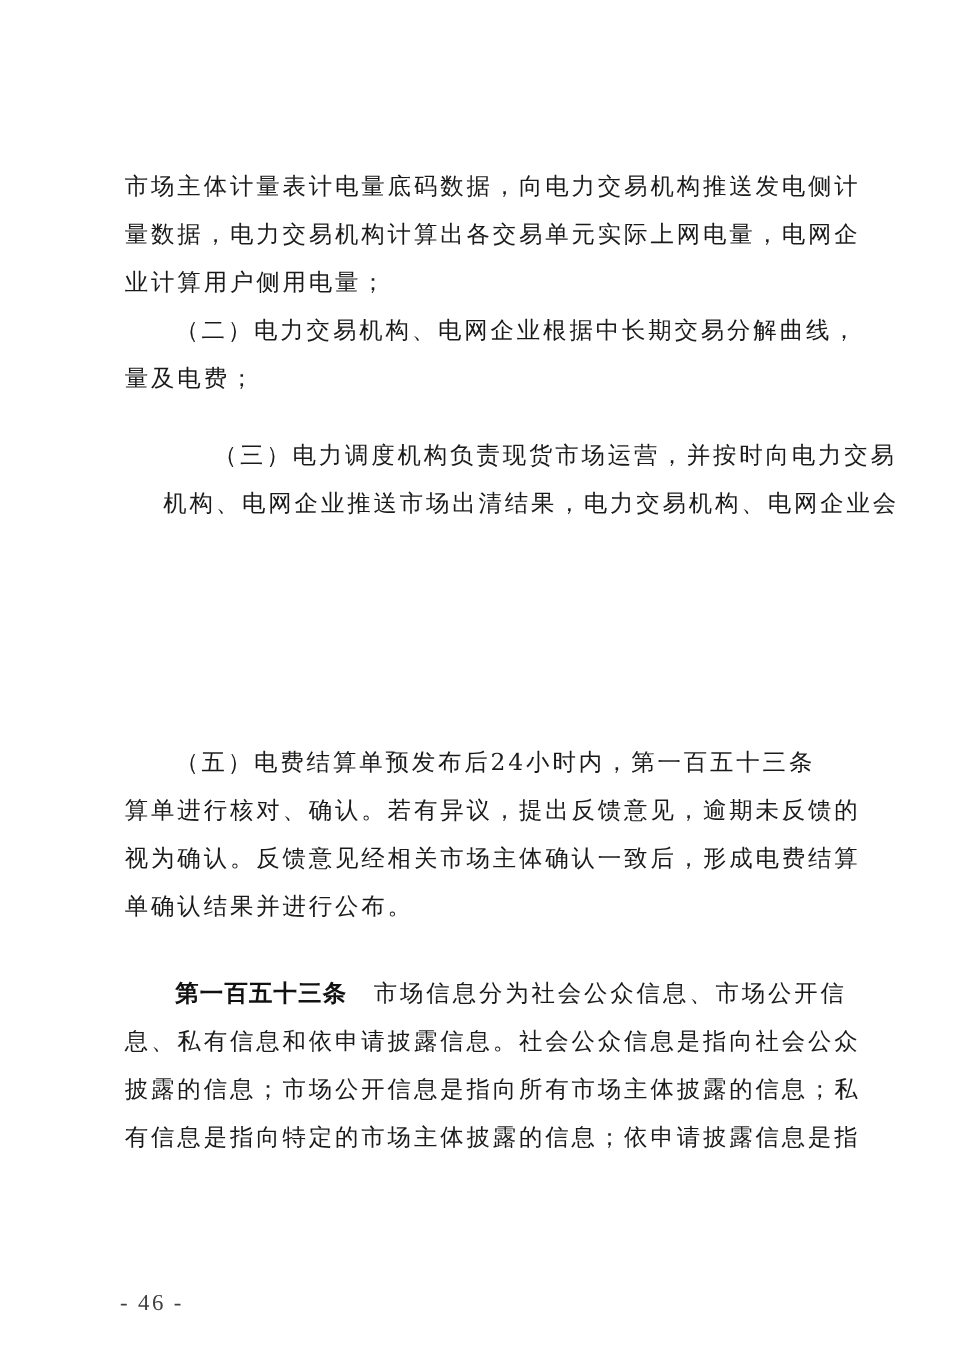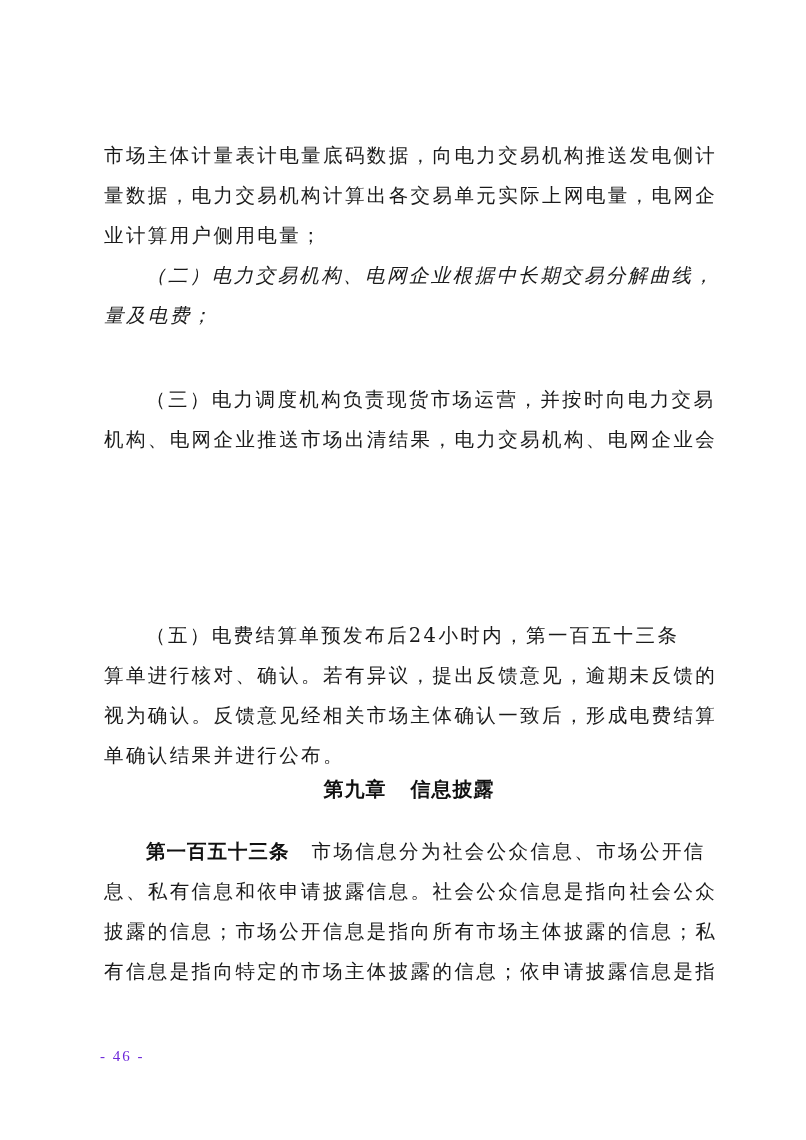--- a/index.html
+++ b/index.html
@@ -15,59 +15,56 @@
     .line { display: block; height: 40px; white-space: nowrap; overflow: visible; }
     .indent { padding-left: 42px; }
     .chapter {
       position: absolute; left: 104px; width: 610px; top: 776px;
       text-align: center; font-family: "DejaVu Sans", "Liberation Sans", sans-serif;
       font-size: 20px; font-weight: bold; color: #111; letter-spacing: 1px;
     }
     .chapter .gap { display: inline-block; width: 24px; }
     .article-title { font-weight: bold; font-family: "DejaVu Sans", "Liberation Sans", sans-serif; letter-spacing: 1px; margin-right: 22px; color: #111; }
     .page-number {
-      position: absolute; left: 100px; top: 1048px;
+      position: absolute; left: 100px; top: 1076px;
       font-family: "Liberation Serif", "DejaVu Serif", serif;
-      font-size: 15px; color: #6d28d9; letter-spacing: 2px;
+      font-size: 19px; color: #404040; letter-spacing: 2px;
     }
   </style>
 </head>
 <body>
 
 <div class="page">
 
   <div class="body-text" style="top:136px;">
     <span class="line">市场主体计量表计电量底码数据，向电力交易机构推送发电侧计</span>
     <span class="line">量数据，电力交易机构计算出各交易单元实际上网电量，电网企</span>
     <span class="line">业计算用户侧用电量；</span>
   </div>
 
-  <div class="body-text" style="top:256px;font-style:italic;">
+  <div class="body-text" style="top:256px;">
     <span class="line indent">（二）电力交易机构、电网企业根据中长期交易分解曲线，</span>
     <span class="line">量及电费；</span>
   </div>
 
-  <div class="body-text" style="top:380px;">
+  <div class="body-text" style="top:360px;margin-left:32px;">
     <span class="line indent">（三）电力调度机构负责现货市场运营，并按时向电力交易</span>
     <span class="line">机构、电网企业推送市场出清结果，电力交易机构、电网企业会</span>
   </div>
 
 
   <div class="body-text" style="top:616px;">
     <span class="line indent">（五）电费结算单预发布后24小时内，第一百五十三条</span>
     <span class="line">算单进行核对、确认。若有异议，提出反馈意见，逾期未反馈的</span>
     <span class="line">视为确认。反馈意见经相关市场主体确认一致后，形成电费结算</span>
     <span class="line">单确认结果并进行公布。</span>
   </div>
 
-  <div class="chapter">
-    <span>第九章</span><span class="gap"></span><span>信息披露</span>
-  </div>
 
-  <div class="body-text" style="top:832px;">
+  <div class="body-text" style="top:808px;">
     <span class="line indent"><span class="article-title">第一百五十三条</span><span>市场信息分为社会公众信息、市场公开信</span></span>
     <span class="line">息、私有信息和依申请披露信息。社会公众信息是指向社会公众</span>
     <span class="line">披露的信息；市场公开信息是指向所有市场主体披露的信息；私</span>
     <span class="line">有信息是指向特定的市场主体披露的信息；依申请披露信息是指</span>
   </div>
 
   <div class="page-number">- 46 -</div>
 
 </div>
 

